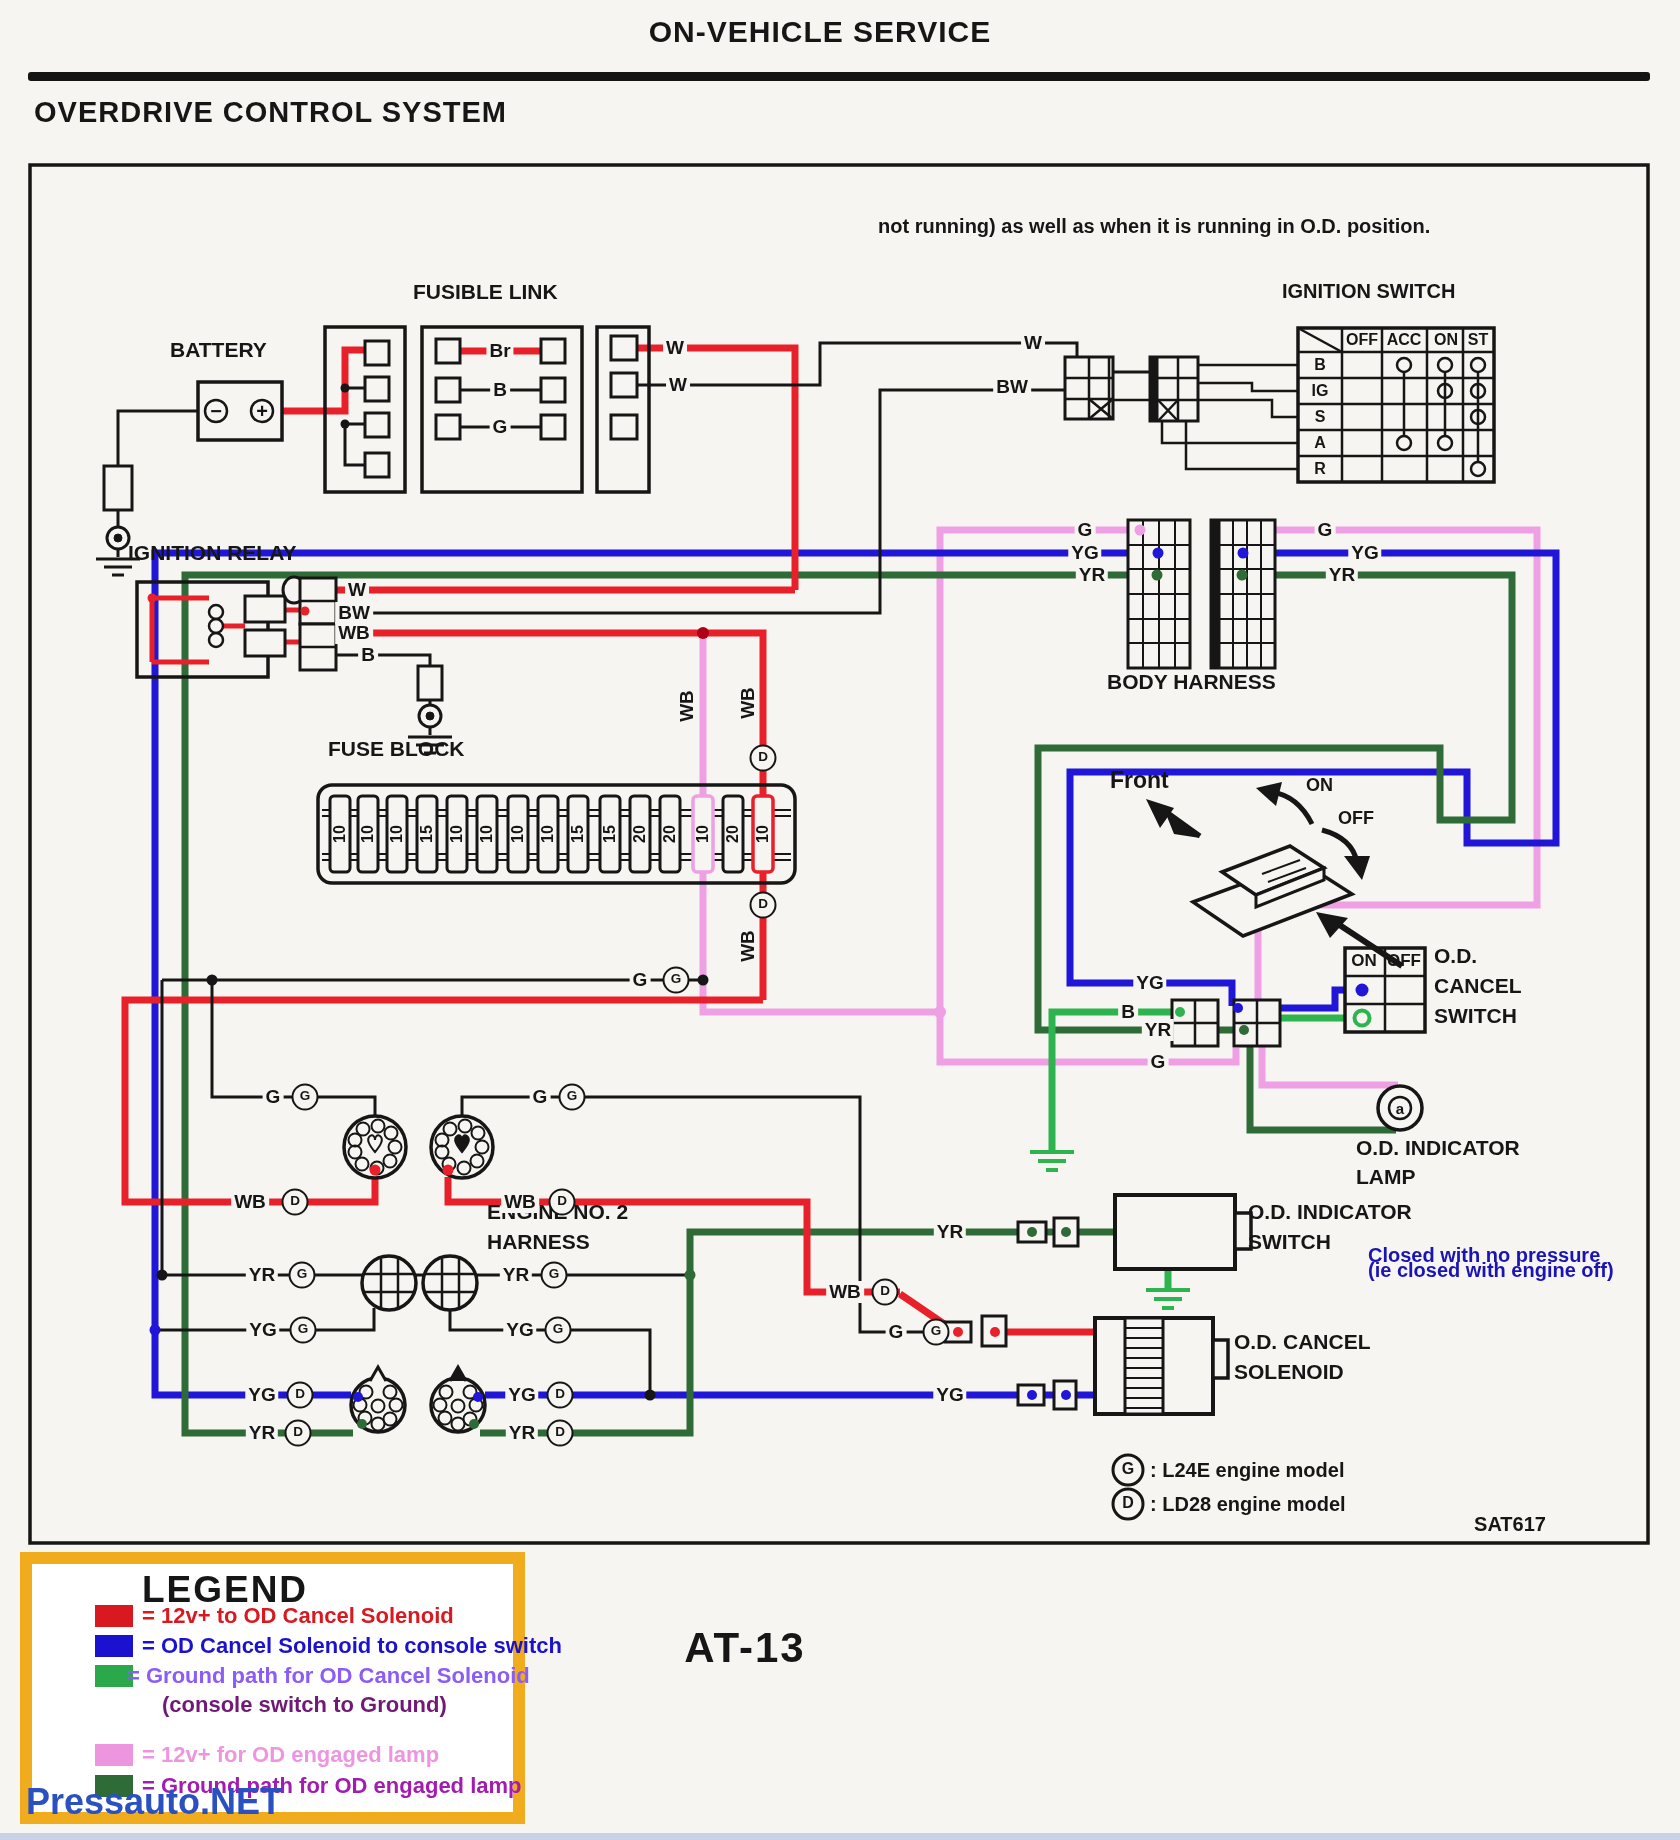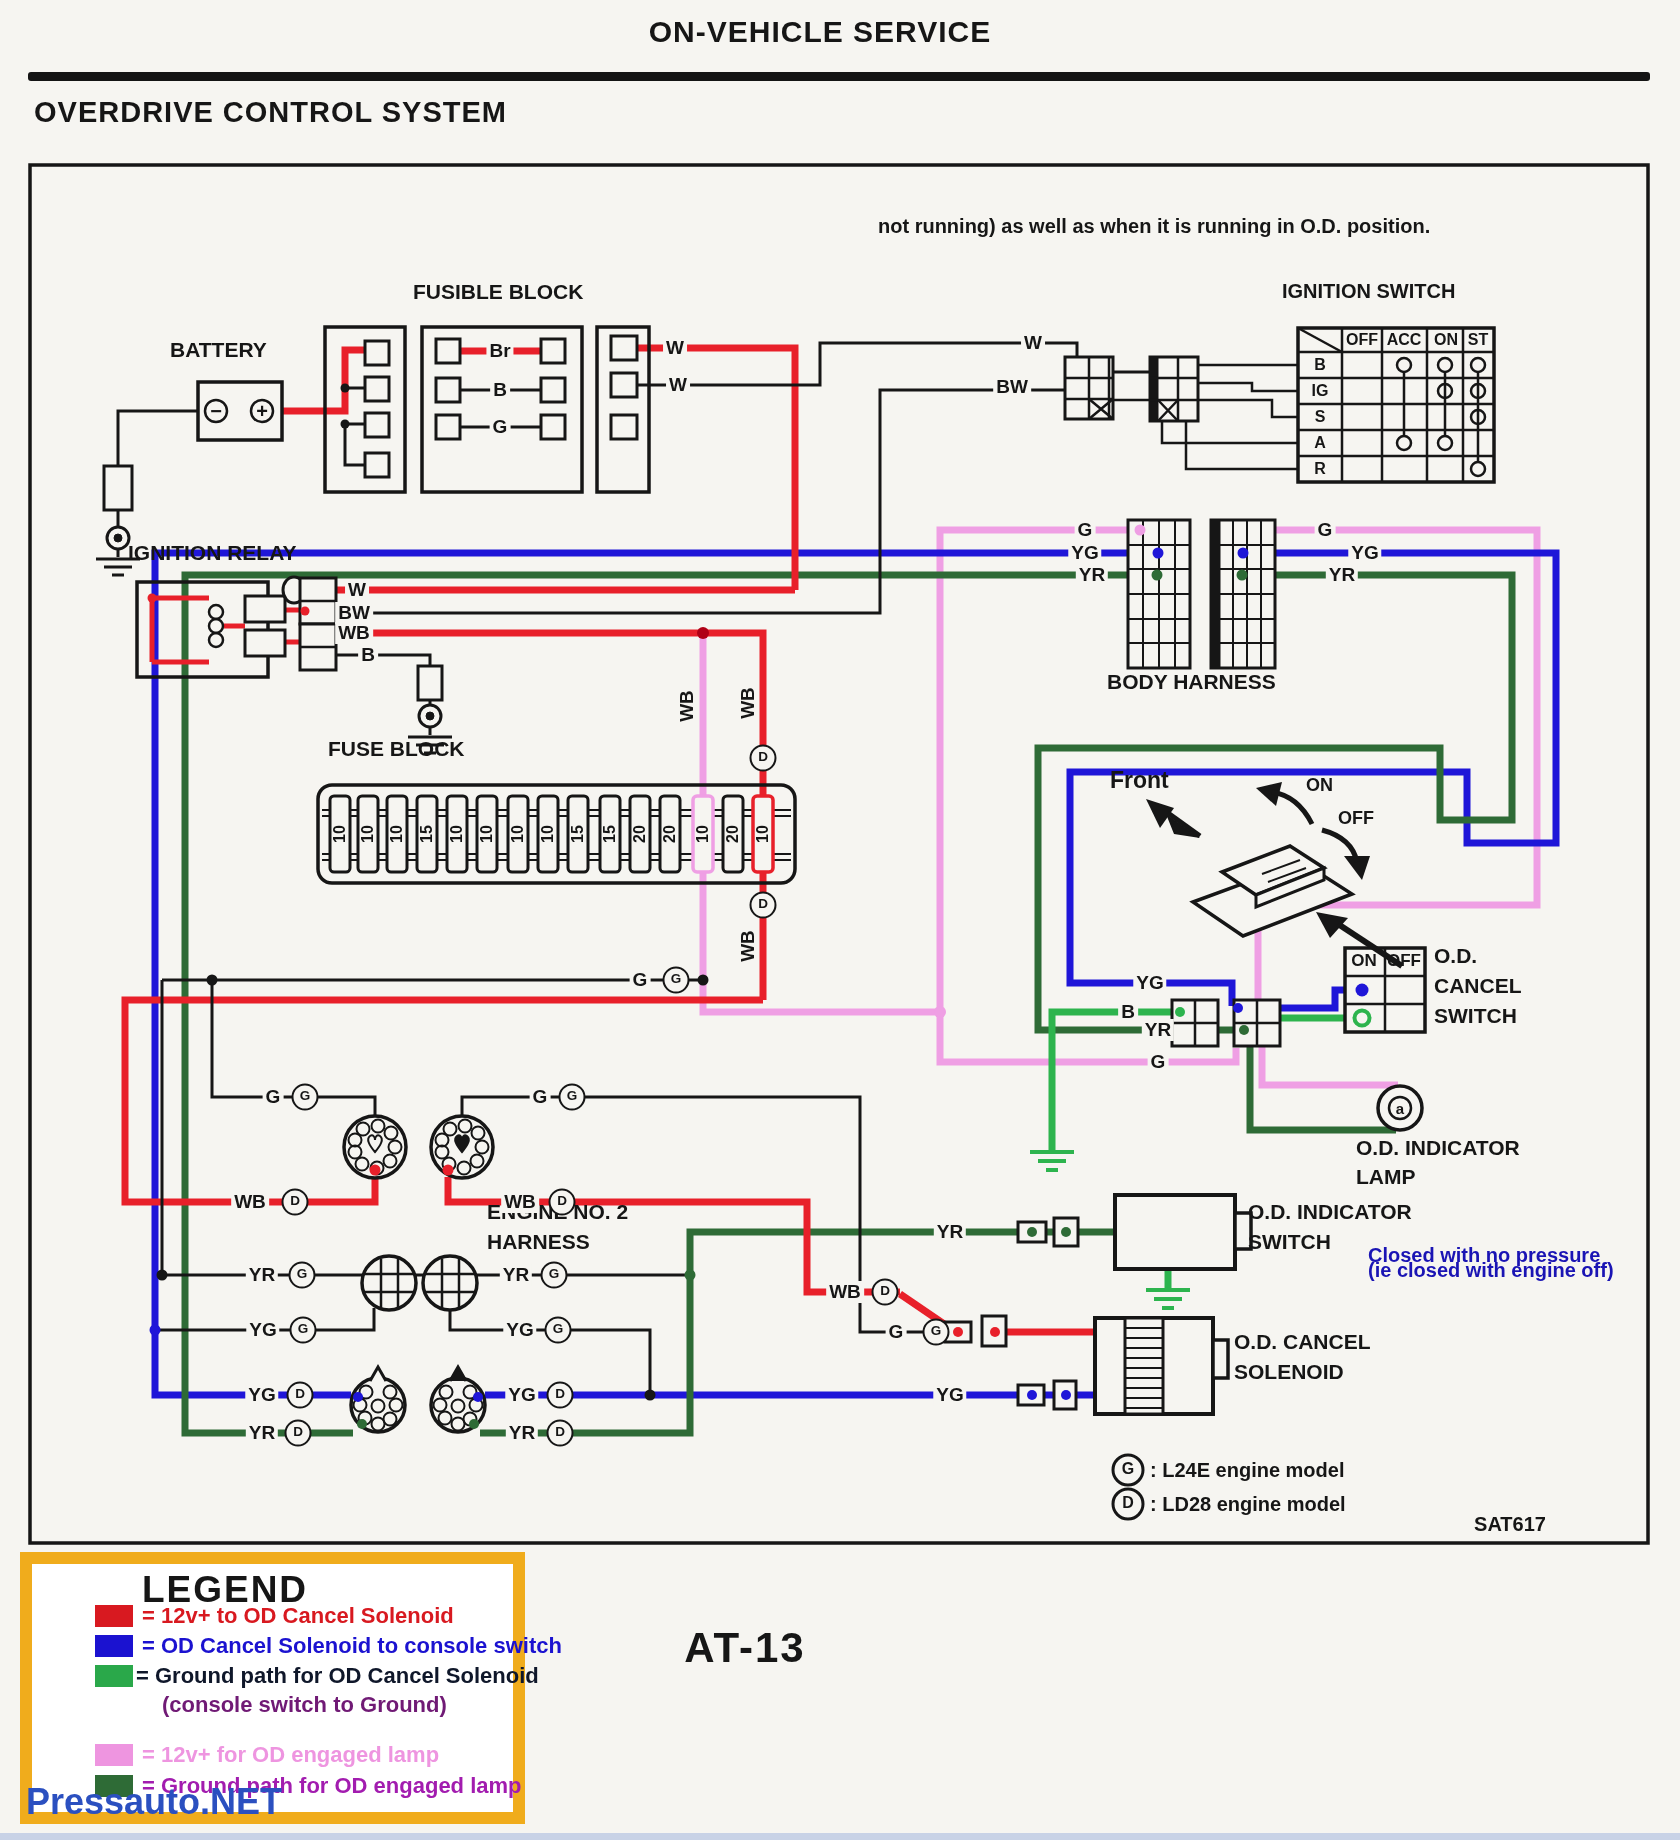--- a/index.html
+++ b/index.html
@@ -368,21 +368,21 @@
   <div class="txt" style="left:745px;top:1648px;font-size:42px;letter-spacing:2px;">AT-13</div>
   <div class="txt" style="left:1510px;top:1524px;font-size:20px;">SAT617</div>
   <div class="txt lft ann" style="left:1368px;top:1243px;margin-top:12px;">Closed with no pressure</div>
   <div class="txt lft ann" style="left:1368px;top:1270px;">(ie closed with engine off)</div>
 
   <div id="legend-box"></div>
   <div class="txt" id="legend-title" style="left:225px;top:1590px;font-size:37px;letter-spacing:2px;z-index:3;">LEGEND</div>
   <div class="txt lft" id="watermark" style="left:26px;top:1802px;">Pressauto.NET</div>
   <div id="bottom-strip"></div>
 <div class="txt lft" style="left: 170px; top: 350px; font-size: 21px;">BATTERY</div>
-    <div class="txt lft" style="left: 413px; top: 292px; font-size: 21px;">FUSIBLE BLOCK</div>
+    <div class="txt lft" style="left: 413px; top: 292px; font-size: 21px;">FUSIBLE LINK</div>
     <div class="txt lft" style="left: 1282px; top: 291px; font-size: 20px;">IGNITION SWITCH</div>
     <div class="txt lft" style="left: 128px; top: 553px; font-size: 21px;">IGNITION RELAY</div>
     <div class="txt lft" style="left: 328px; top: 749px; font-size: 21px;">FUSE BLOCK</div>
     <div class="txt lft" style="left: 1107px; top: 682px; font-size: 21px;">BODY HARNESS</div>
     <div class="txt lft" style="left: 1110px; top: 780px; font-size: 23px;">Front</div>
     <div class="txt lft" style="left: 1306px; top: 785px; font-size: 18px;">ON</div>
     <div class="txt lft" style="left: 1338px; top: 818px; font-size: 18px;">OFF</div>
     <div class="txt lft" style="left: 487px; top: 1212px; font-size: 21px;">ENGINE NO. 2</div>
     <div class="txt lft" style="left: 487px; top: 1242px; font-size: 21px;">HARNESS</div>
     <div class="txt lft" style="left: 1434px; top: 956px; font-size: 21px;">O.D.</div>
@@ -483,19 +483,19 @@
     <div class="fuseno" style="left: 763px; top: 834px;">10</div>
     <div class="ctag keytag" style="left: 1128px; top: 1470px;">G</div>
     <div class="txt lft" style="left: 1150px; top: 1470px; font-size: 20px;">:  L24E engine model</div>
     <div class="ctag keytag" style="left: 1128px; top: 1504px;">D</div>
     <div class="txt lft" style="left: 1150px; top: 1504px; font-size: 20px;">:  LD28 engine model</div>
     <div class="lg-sw" style="left: 95px; top: 1605px; background: rgb(216, 25, 32);"></div>
     <div class="lg-tx" style="left: 142px; top: 1616px; color: rgb(216, 25, 32);">= 12v+ to OD Cancel Solenoid</div>
     <div class="lg-sw" style="left: 95px; top: 1635px; background: rgb(27, 18, 208);"></div>
     <div class="lg-tx" style="left: 142px; top: 1646px; color: rgb(27, 18, 208);">= OD Cancel Solenoid to console switch</div>
     <div class="lg-sw" style="left: 95px; top: 1665px; background: rgb(42, 168, 74);"></div>
-    <div class="lg-tx" style="left: 136px; top: 1676px; color: #0f172a;">= Ground path for OD Cancel Solenoid</div>
+    <div class="lg-tx" style="left: 127px; top: 1676px; color: #8b5cf6;">= Ground path for OD Cancel Solenoid</div>
     <div class="lg-tx" style="left: 162px; top: 1705px; color: #701a75;">(console switch to Ground)</div>
     <div class="lg-sw" style="left: 95px; top: 1744px; background: rgb(238, 149, 224);"></div>
     <div class="lg-tx" style="left: 142px; top: 1755px; color: rgb(238, 149, 224);">= 12v+ for OD engaged lamp</div>
     <div class="lg-sw" style="left: 95px; top: 1775px; background: rgb(46, 107, 54);"></div>
     <div class="lg-tx" style="left: 142px; top: 1786px; color: #a21caf;">= Ground path for OD engaged lamp</div>
   </div>
 
 </body></html>

